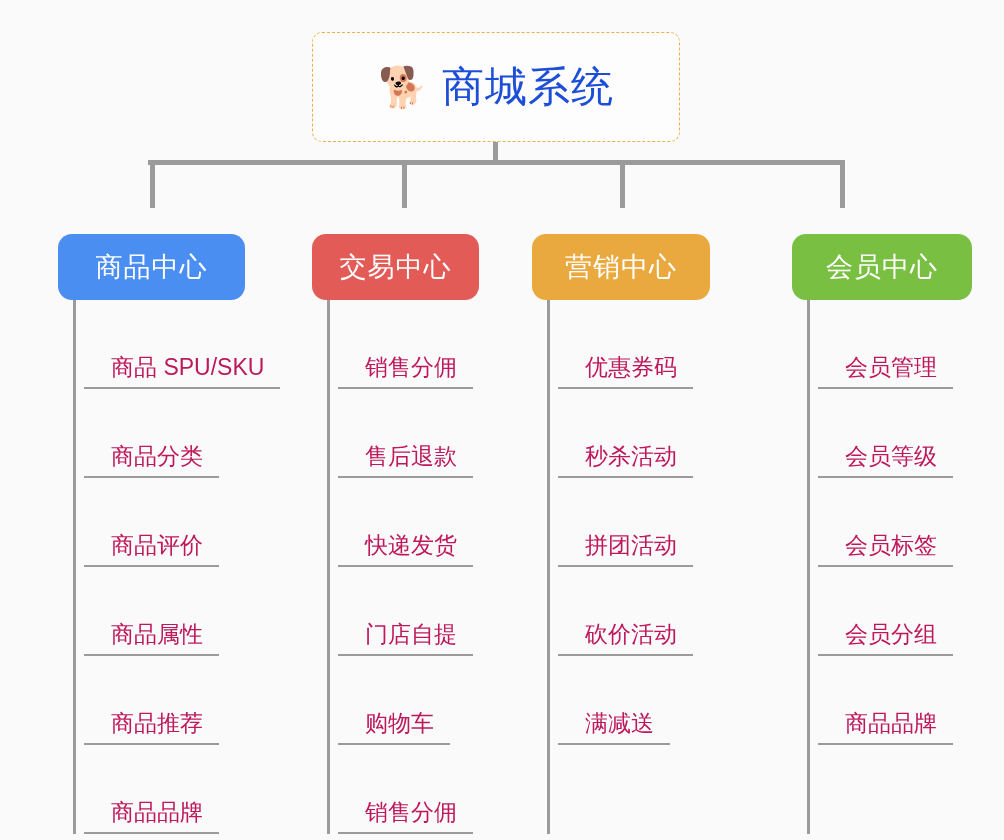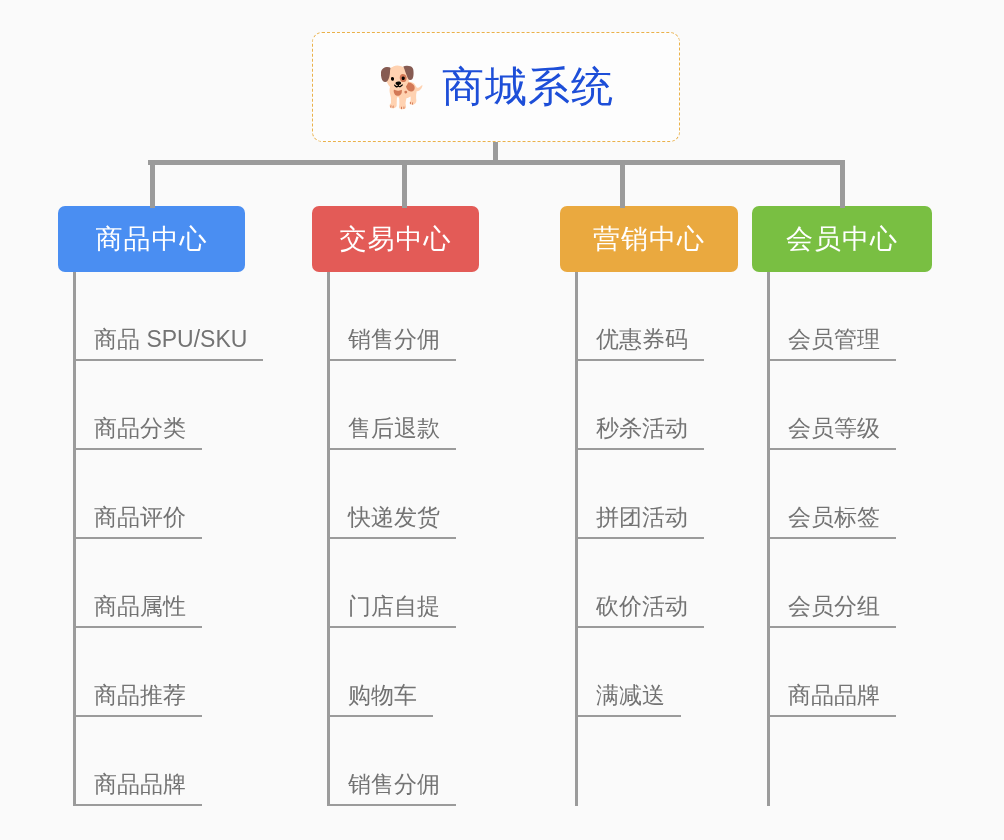--- a/index.html
+++ b/index.html
@@ -76,28 +76,29 @@
   }
 
   
   .column {
     position: absolute;
     top: 206px;
   }
   .cat-box {
     box-sizing: border-box;
     height: 66px;
-    border-radius: 7px;
+    border-radius: 14px;
     display: flex;
     align-items: center;
     justify-content: center;
     color: #ffffff;
     font-size: 27px;
     letter-spacing: 1px;
     white-space: nowrap;
+    margin-top: 28px;
   }
 
   .leaf-list {
     position: relative;
     margin-top: 0;
     padding-left: 15px;
   }
   
   .spine {
     position: absolute;
@@ -110,24 +111,24 @@
   .leaf {
     position: relative;
     height: 89px;
     display: flex;
     align-items: flex-end;
     box-sizing: border-box;
   }
   .leaf-inner {
     display: inline-block;
     border-bottom: 2px solid #9b9b9b;
-    padding: 0 16px 5px 18px;
-    margin-left: 3px;
+    padding: 0 16px 5px 27px;
+    margin-left: 11px;
     font-size: 23px;
-    color: #737373;
+    color: #be185d;
     white-space: nowrap;
     line-height: 1.2;
   }
 </style>
 </head>
 <body>
 
 <div id="diagram">
 
   <div class="root-node">
@@ -184,21 +185,21 @@
             <span class="leaf-inner">门店自提</span>
           </div>
           <div class="leaf">
             <span class="leaf-inner">购物车</span>
           </div>
           <div class="leaf">
             <span class="leaf-inner">销售分佣</span>
           </div>
         </div>
       </div>
-      <div class="column" style="left: 560px; width: 178px;">
+      <div class="column" style="left: 532px; width: 178px;">
         <div class="cat-box" style="background: rgb(234, 169, 63); width: 178px;">
           <span>营销中心</span>
         </div>
         <div class="leaf-list">
           <div class="spine" style="height: 534px;"></div>
           <div class="leaf">
             <span class="leaf-inner">优惠券码</span>
           </div>
           <div class="leaf">
             <span class="leaf-inner">秒杀活动</span>
@@ -207,21 +208,21 @@
             <span class="leaf-inner">拼团活动</span>
           </div>
           <div class="leaf">
             <span class="leaf-inner">砍价活动</span>
           </div>
           <div class="leaf">
             <span class="leaf-inner">满减送</span>
           </div>
         </div>
       </div>
-      <div class="column" style="left: 752px; width: 180px;">
+      <div class="column" style="left: 792px; width: 180px;">
         <div class="cat-box" style="background: rgb(121, 191, 66); width: 180px;">
           <span>会员中心</span>
         </div>
         <div class="leaf-list">
           <div class="spine" style="height: 534px;"></div>
           <div class="leaf">
             <span class="leaf-inner">会员管理</span>
           </div>
           <div class="leaf">
             <span class="leaf-inner">会员等级</span>

